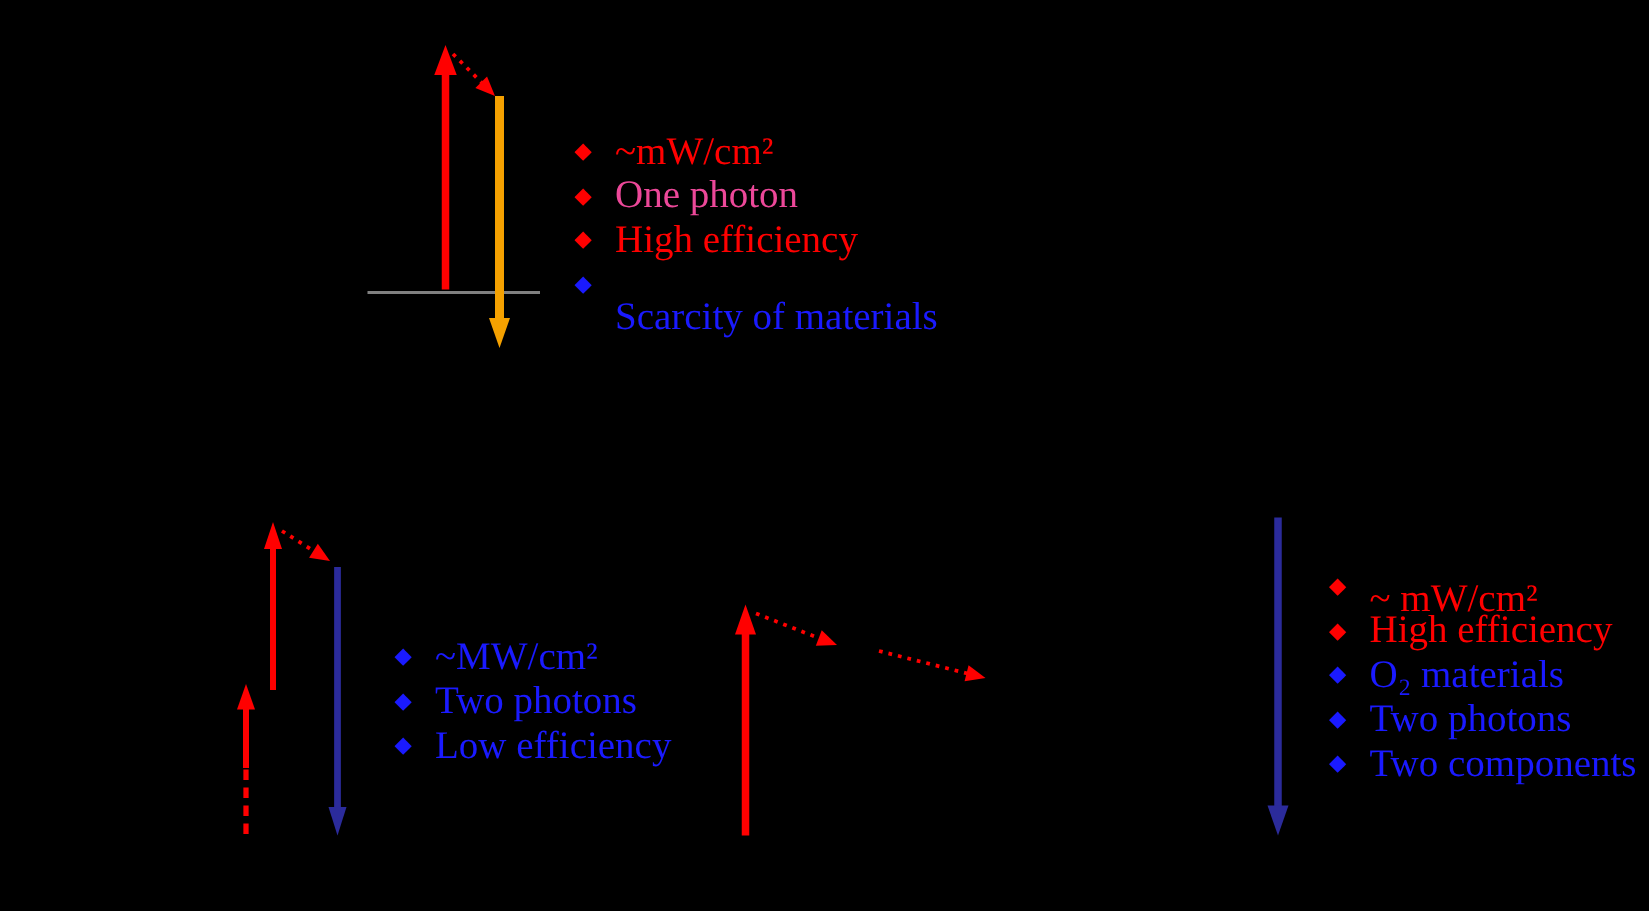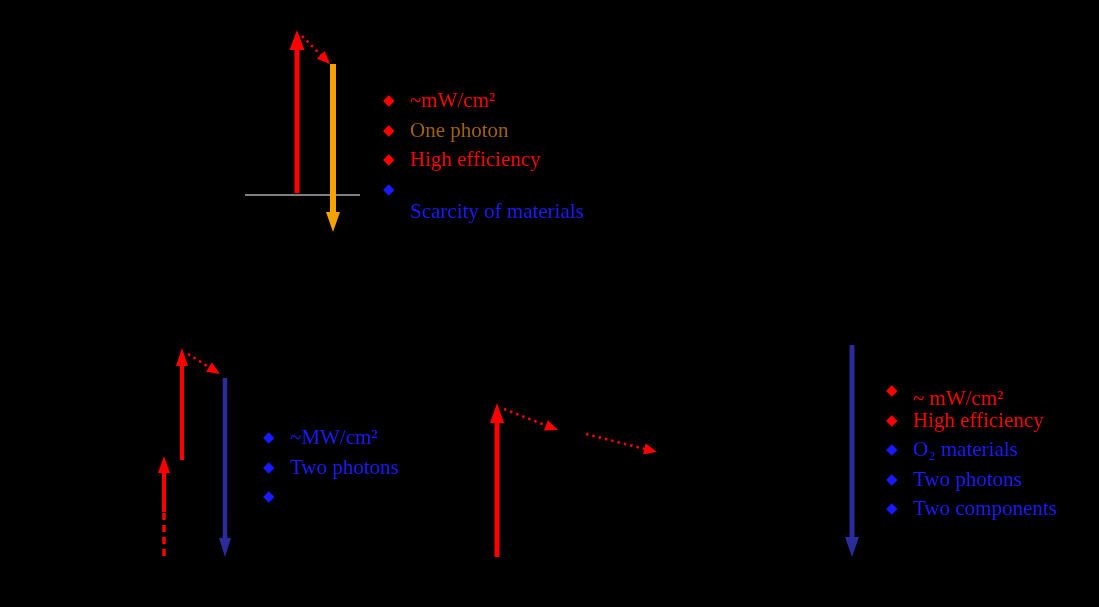--- a/index.html
+++ b/index.html
@@ -23,21 +23,21 @@
   
   .bullet-list { position:absolute; }
   .list-top    { left:383px; top:86px; }
   .list-middle { left:263px; top:423px; }
   .list-right  { left:886px; top:376px; }
   .bullet { display:flex; align-items:center; height:29.5px; white-space:nowrap; }
   .diamond {
     font-family:"DejaVu Sans","Liberation Sans",sans-serif;
     font-size:15px; width:18px; margin-right:9px; line-height:1;
   }
-  .note-text { font-size:21px; line-height:1; }
+  .note-text { font-size:26px; line-height:1; }
 </style>
 </head>
 <body>
 
 <div class="canvas" style="background-color: rgb(0, 0, 0);">
 
   <svg class="overlay" width="1099" height="607" viewBox="0 0 1099 607" fill="none">
 
     <g>
       <line class="lvl" x1="245" y1="195" x2="360" y2="195" style="stroke: rgb(128, 128, 128);"></line>
@@ -84,21 +84,21 @@
     </g>
   </svg>
 
   <div class="bullet-list list-top">
     <div class="bullet">
       <span class="diamond" style="color: rgb(255, 0, 0);">◆</span>
       <span class="note-text" style="color: rgb(255, 0, 0);">~mW/cm²</span>
     </div>
     <div class="bullet">
       <span class="diamond" style="color: rgb(255, 0, 0);">◆</span>
-      <span class="note-text" style="color: #a16207; text-align: center;">One photon</span>
+      <span class="note-text" style="color: #ec4899; text-align: center;">One photon</span>
     </div>
     <div class="bullet">
       <span class="diamond" style="color: rgb(255, 0, 0);">◆</span>
       <span class="note-text" style="color: rgb(255, 0, 0);">High efficiency</span>
     </div>
     <div class="bullet">
       <span class="diamond" style="color: rgb(26, 26, 255);">◆</span>
       <span class="note-text" style="color: rgb(26, 26, 255); margin-top: 44px;">Scarcity of materials</span>
     </div>
   </div>
@@ -107,20 +107,21 @@
     <div class="bullet">
       <span class="diamond" style="color: rgb(26, 26, 255);">◆</span>
       <span class="note-text" style="color: rgb(26, 26, 255);">~MW/cm²</span>
     </div>
     <div class="bullet">
       <span class="diamond" style="color: rgb(26, 26, 255);">◆</span>
       <span class="note-text" style="color: rgb(26, 26, 255);">Two photons</span>
     </div>
     <div class="bullet">
       <span class="diamond" style="color: rgb(26, 26, 255);">◆</span>
+      <span class="note-text" style="color: rgb(26, 26, 255);">Low efficiency</span>
     </div>
   </div>
 
   <div class="bullet-list list-right">
     <div class="bullet">
       <span class="diamond" style="color: rgb(255, 0, 0);">◆</span>
       <span class="note-text" style="color: rgb(255, 0, 0); margin-top: 16px;">~ mW/cm²</span>
     </div>
     <div class="bullet">
       <span class="diamond" style="color: rgb(255, 0, 0);">◆</span>

